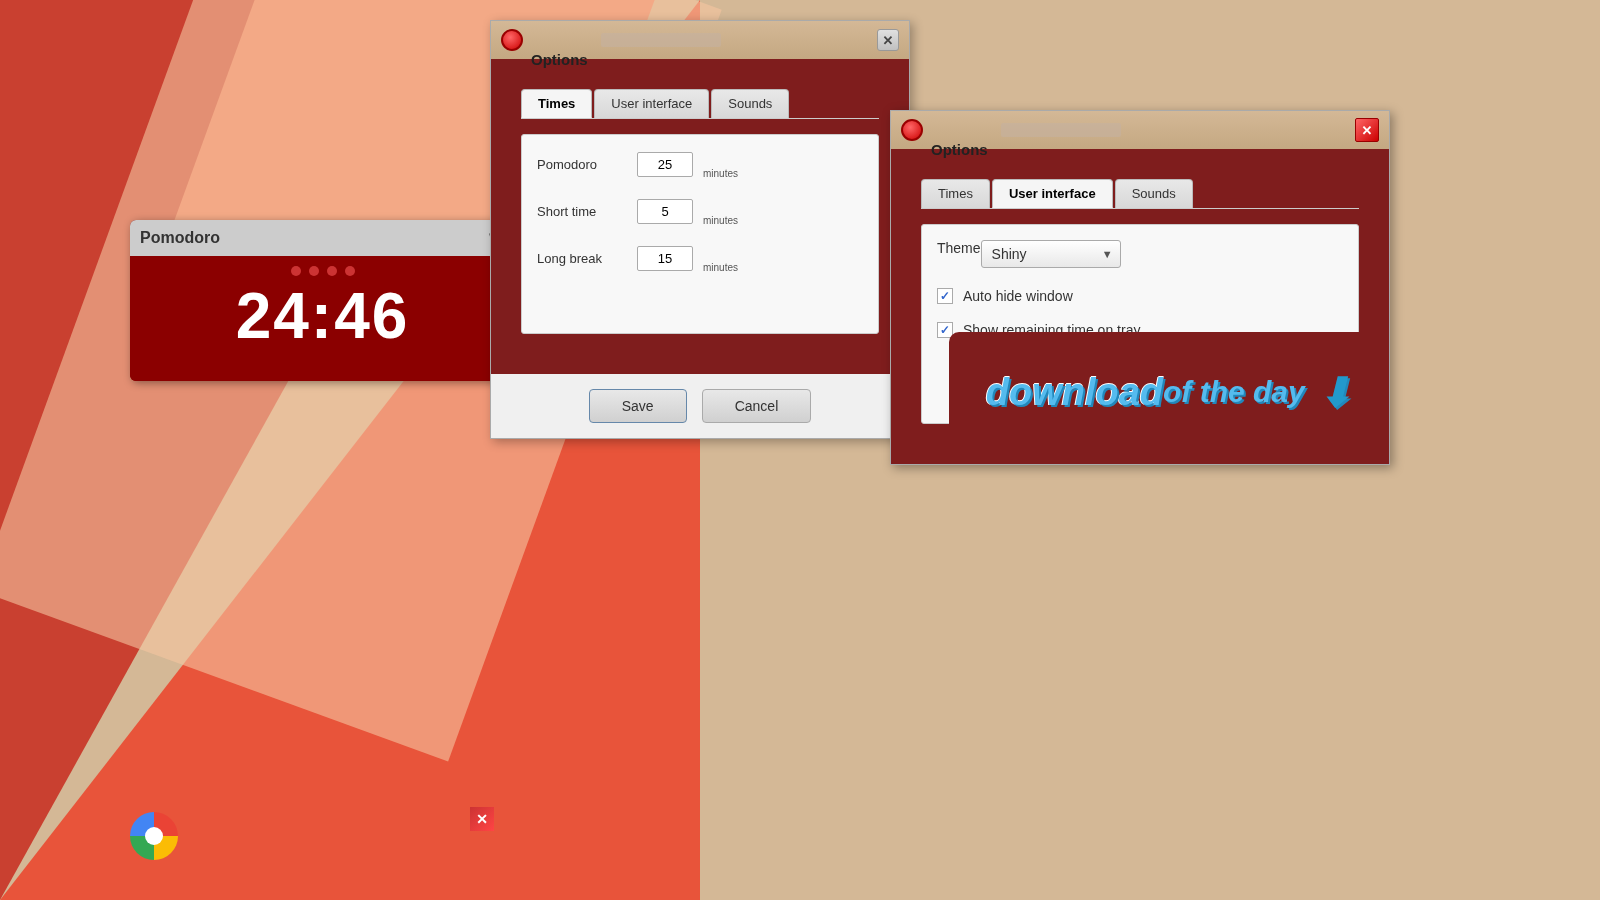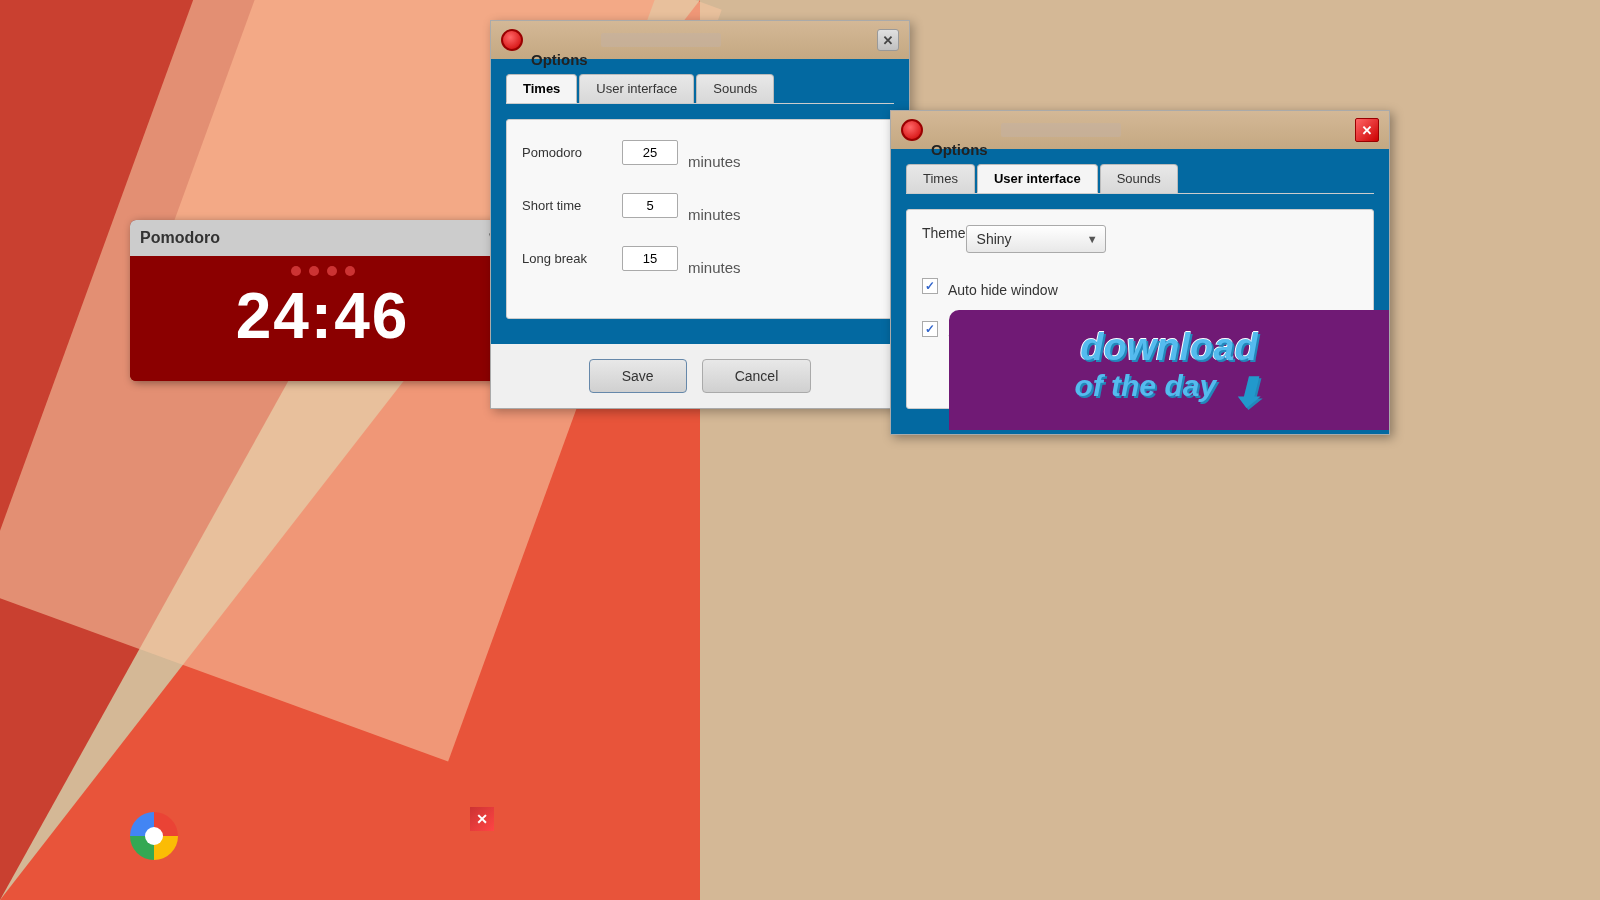--- a/index.html
+++ b/index.html
@@ -215,22 +215,22 @@
       display: flex;
       align-items: center;
       justify-content: center;
       font-size: 13px;
       font-weight: bold;
       color: #444;
       cursor: pointer;
     }
 
     .dialog-content {
-      padding: 15px;
-      background: #0369a1;
+      padding: 30px;
+      background: #7f1d1d;
     }
 
     
     .tabs-row {
       display: flex;
       gap: 0;
       margin-bottom: 15px;
       border-bottom: 1px solid #ccc;
     }
 
@@ -271,21 +271,21 @@
       width: 56px;
       padding: 4px 8px;
       border: 1px solid #aaa;
       background: white;
       font-size: 13px;
       text-align: center;
       border-radius: 2px;
     }
 
     .form-suffix {
-      font-size: 15px;
+      font-size: 10px;
       color: #555;
       margin-top: 18px;
     }
 
     
     .dialog-buttons {
       display: flex;
       justify-content: center;
       gap: 15px;
       padding: 15px;
@@ -369,35 +369,34 @@
     .checkbox.checked::after {
       content: '✓';
       font-size: 12px;
       color: #3366cc;
       font-weight: bold;
     }
 
     .checkbox-label {
       font-size: 14px;
       color: #333;
-      margin-top: 9px;
     }
 
     
     .download-badge {
       position: absolute;
-      bottom: 4px;
+      bottom: 12px;
       right: 0;
       width: 440px;
       height: 120px;
       display: flex;
-      flex-direction: column;
+      flex-direction: row;
       align-items: center;
       justify-content: center;
-      background: #701a75;
+      background: #7f1d1d;
       border-top-left-radius: 10px;
     }
 
     
     .dialog-inner-border {
       border: 1px solid #ccc;
       border-radius: 3px;
       padding: 15px;
       background: #f8f8f8;
       margin-bottom: 10px;
@@ -557,18 +556,18 @@
 
       <div class="checkbox-row">
         <div class="checkbox checked"></div>
         <span class="checkbox-label">Show remaining time on tray</span>
       </div>
     </div>
   </div>
 
   <div class="download-badge">
     <div style="font-size:38px; font-weight:900; color:#55bbee; font-style:italic; font-family:Arial Black, sans-serif; text-shadow: 2px 2px 0 #2288bb, -1px 0 0 white, 0 -1px 0 white;">download</div>
-    <div style="font-size:30px; font-weight:900; color:#55bbee; font-style:italic; font-family:Arial Black, sans-serif; text-shadow: 2px 2px 0 #2288bb; display:flex; align-items:flex-start; gap:14px;">
+    <div style="font-size:30px; font-weight:900; color:#55bbee; font-style:italic; font-family:Arial Black, sans-serif; text-shadow: 2px 2px 0 #2288bb; display:flex; align-items:center; gap:14px;">
       <span>of the day</span>
       <span style="font-size:40px; color:#2299cc;">⬇</span>
     </div>
   </div>
 </div>
 
 </body></html>

